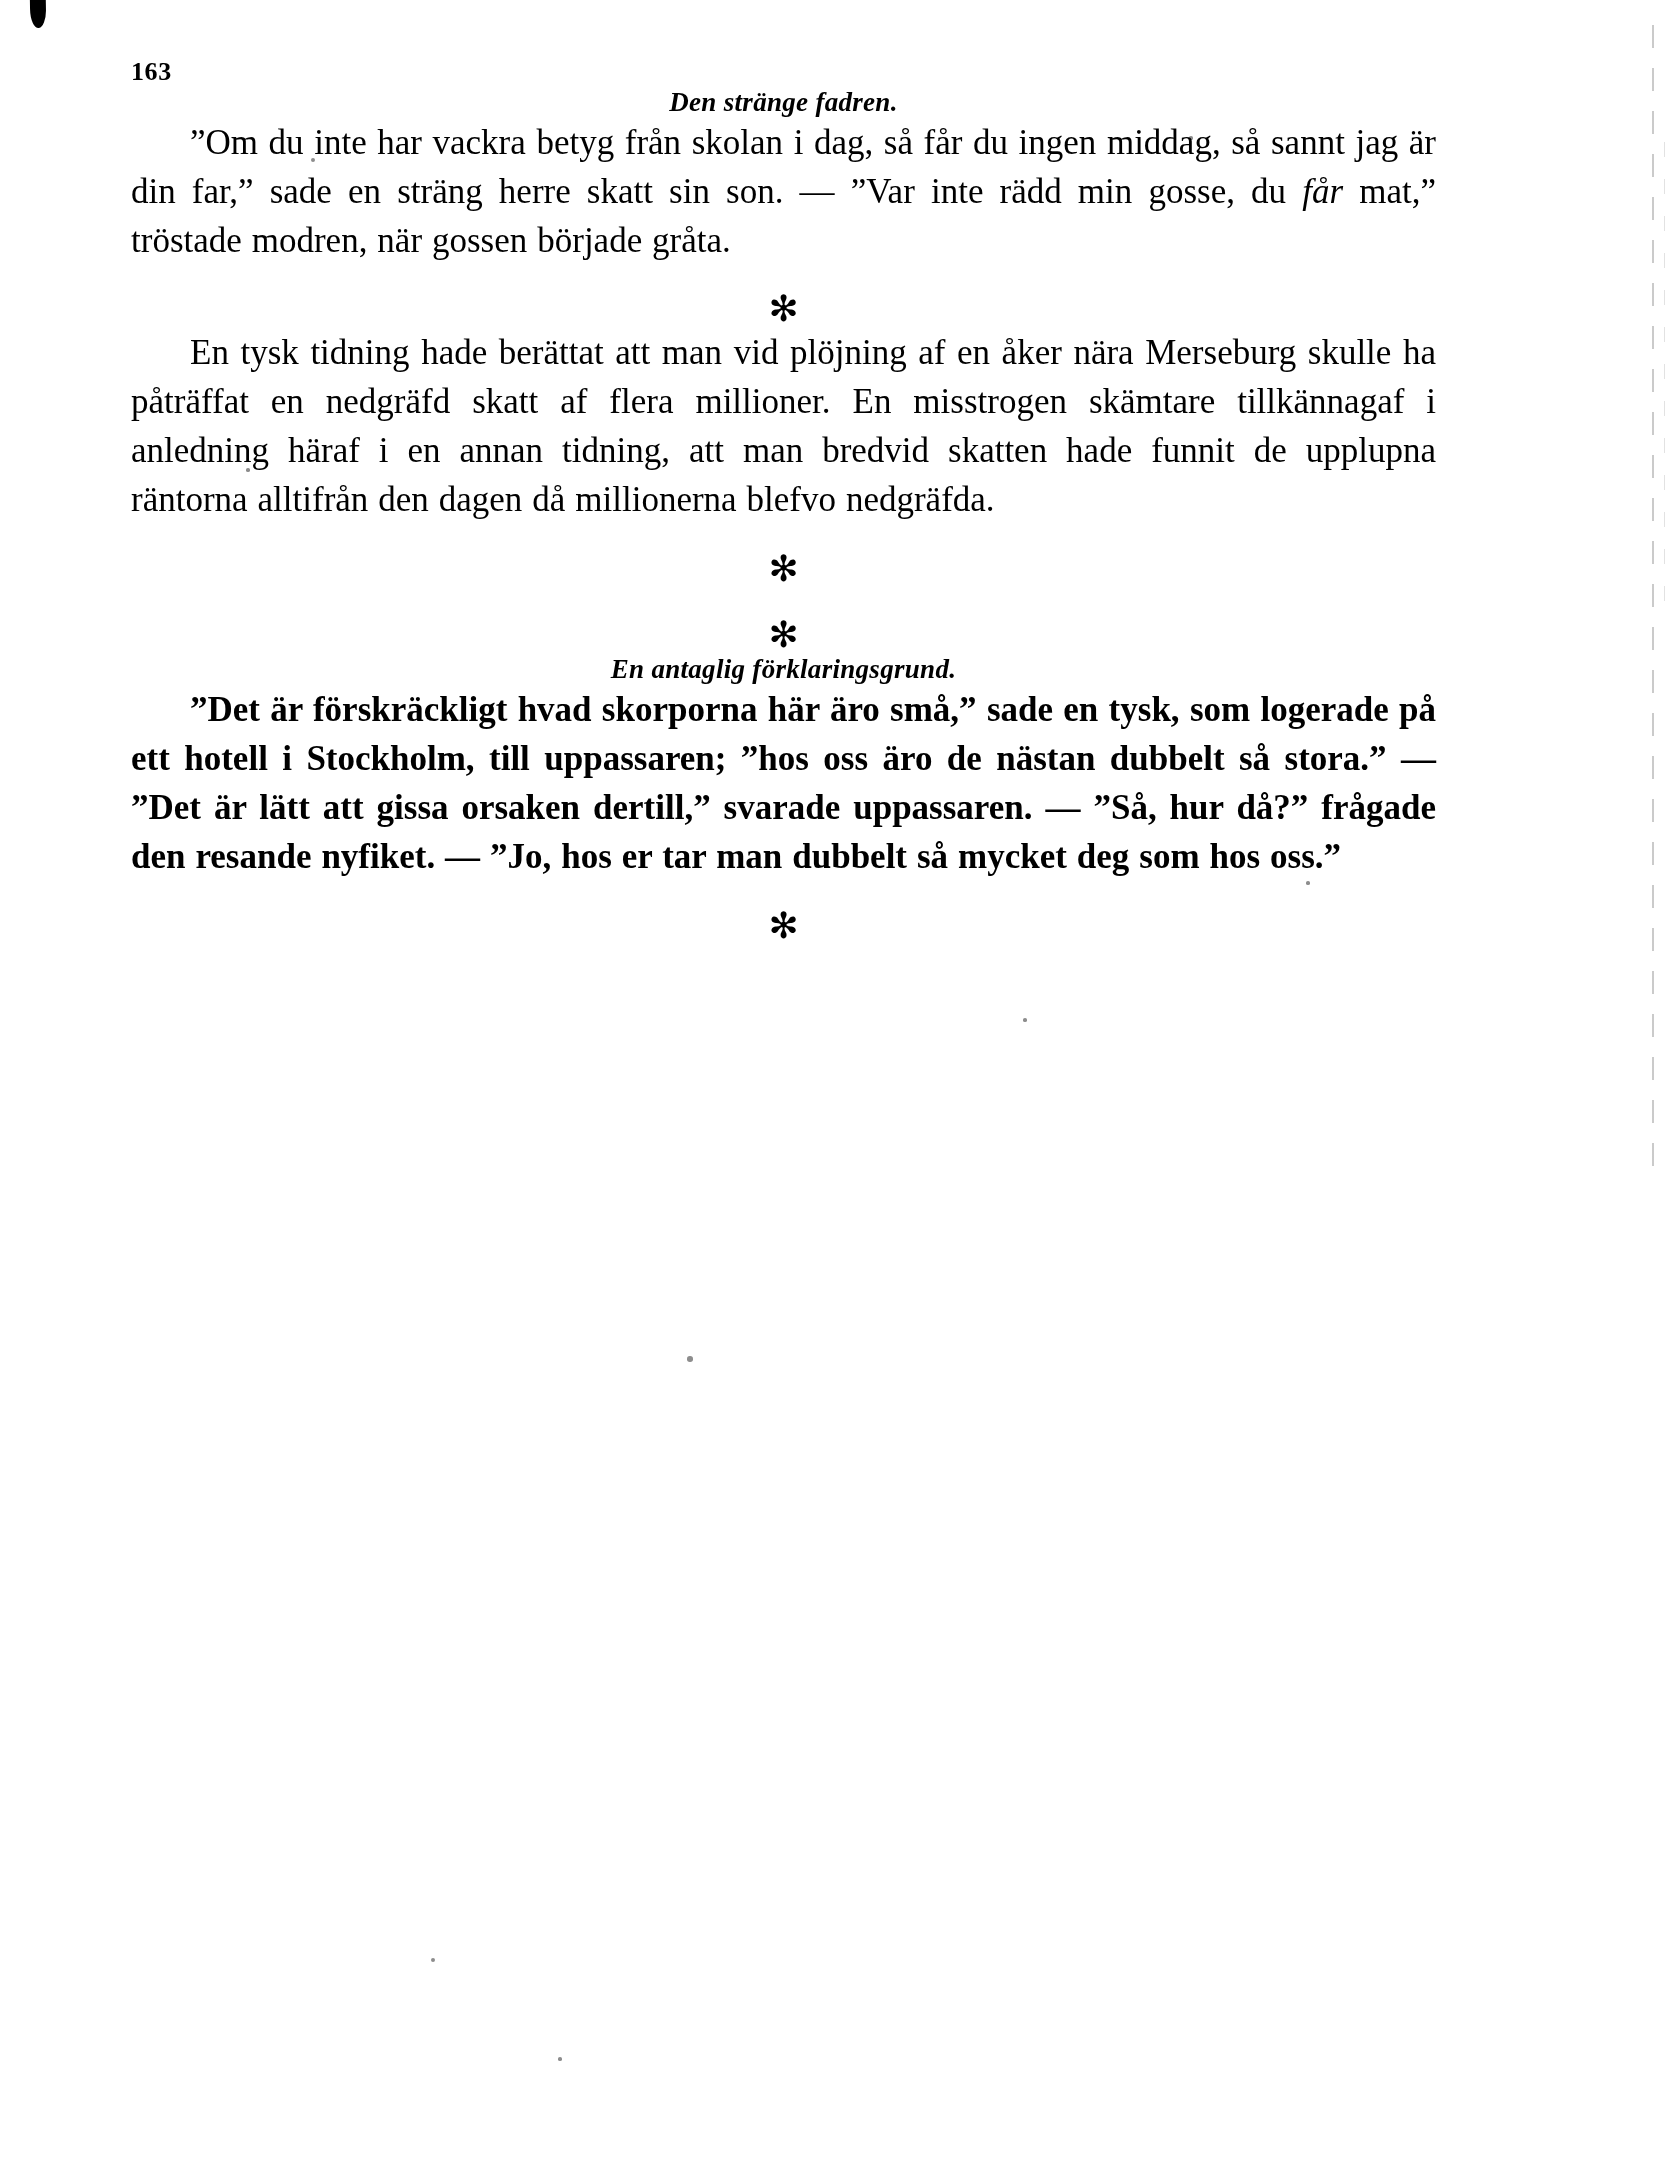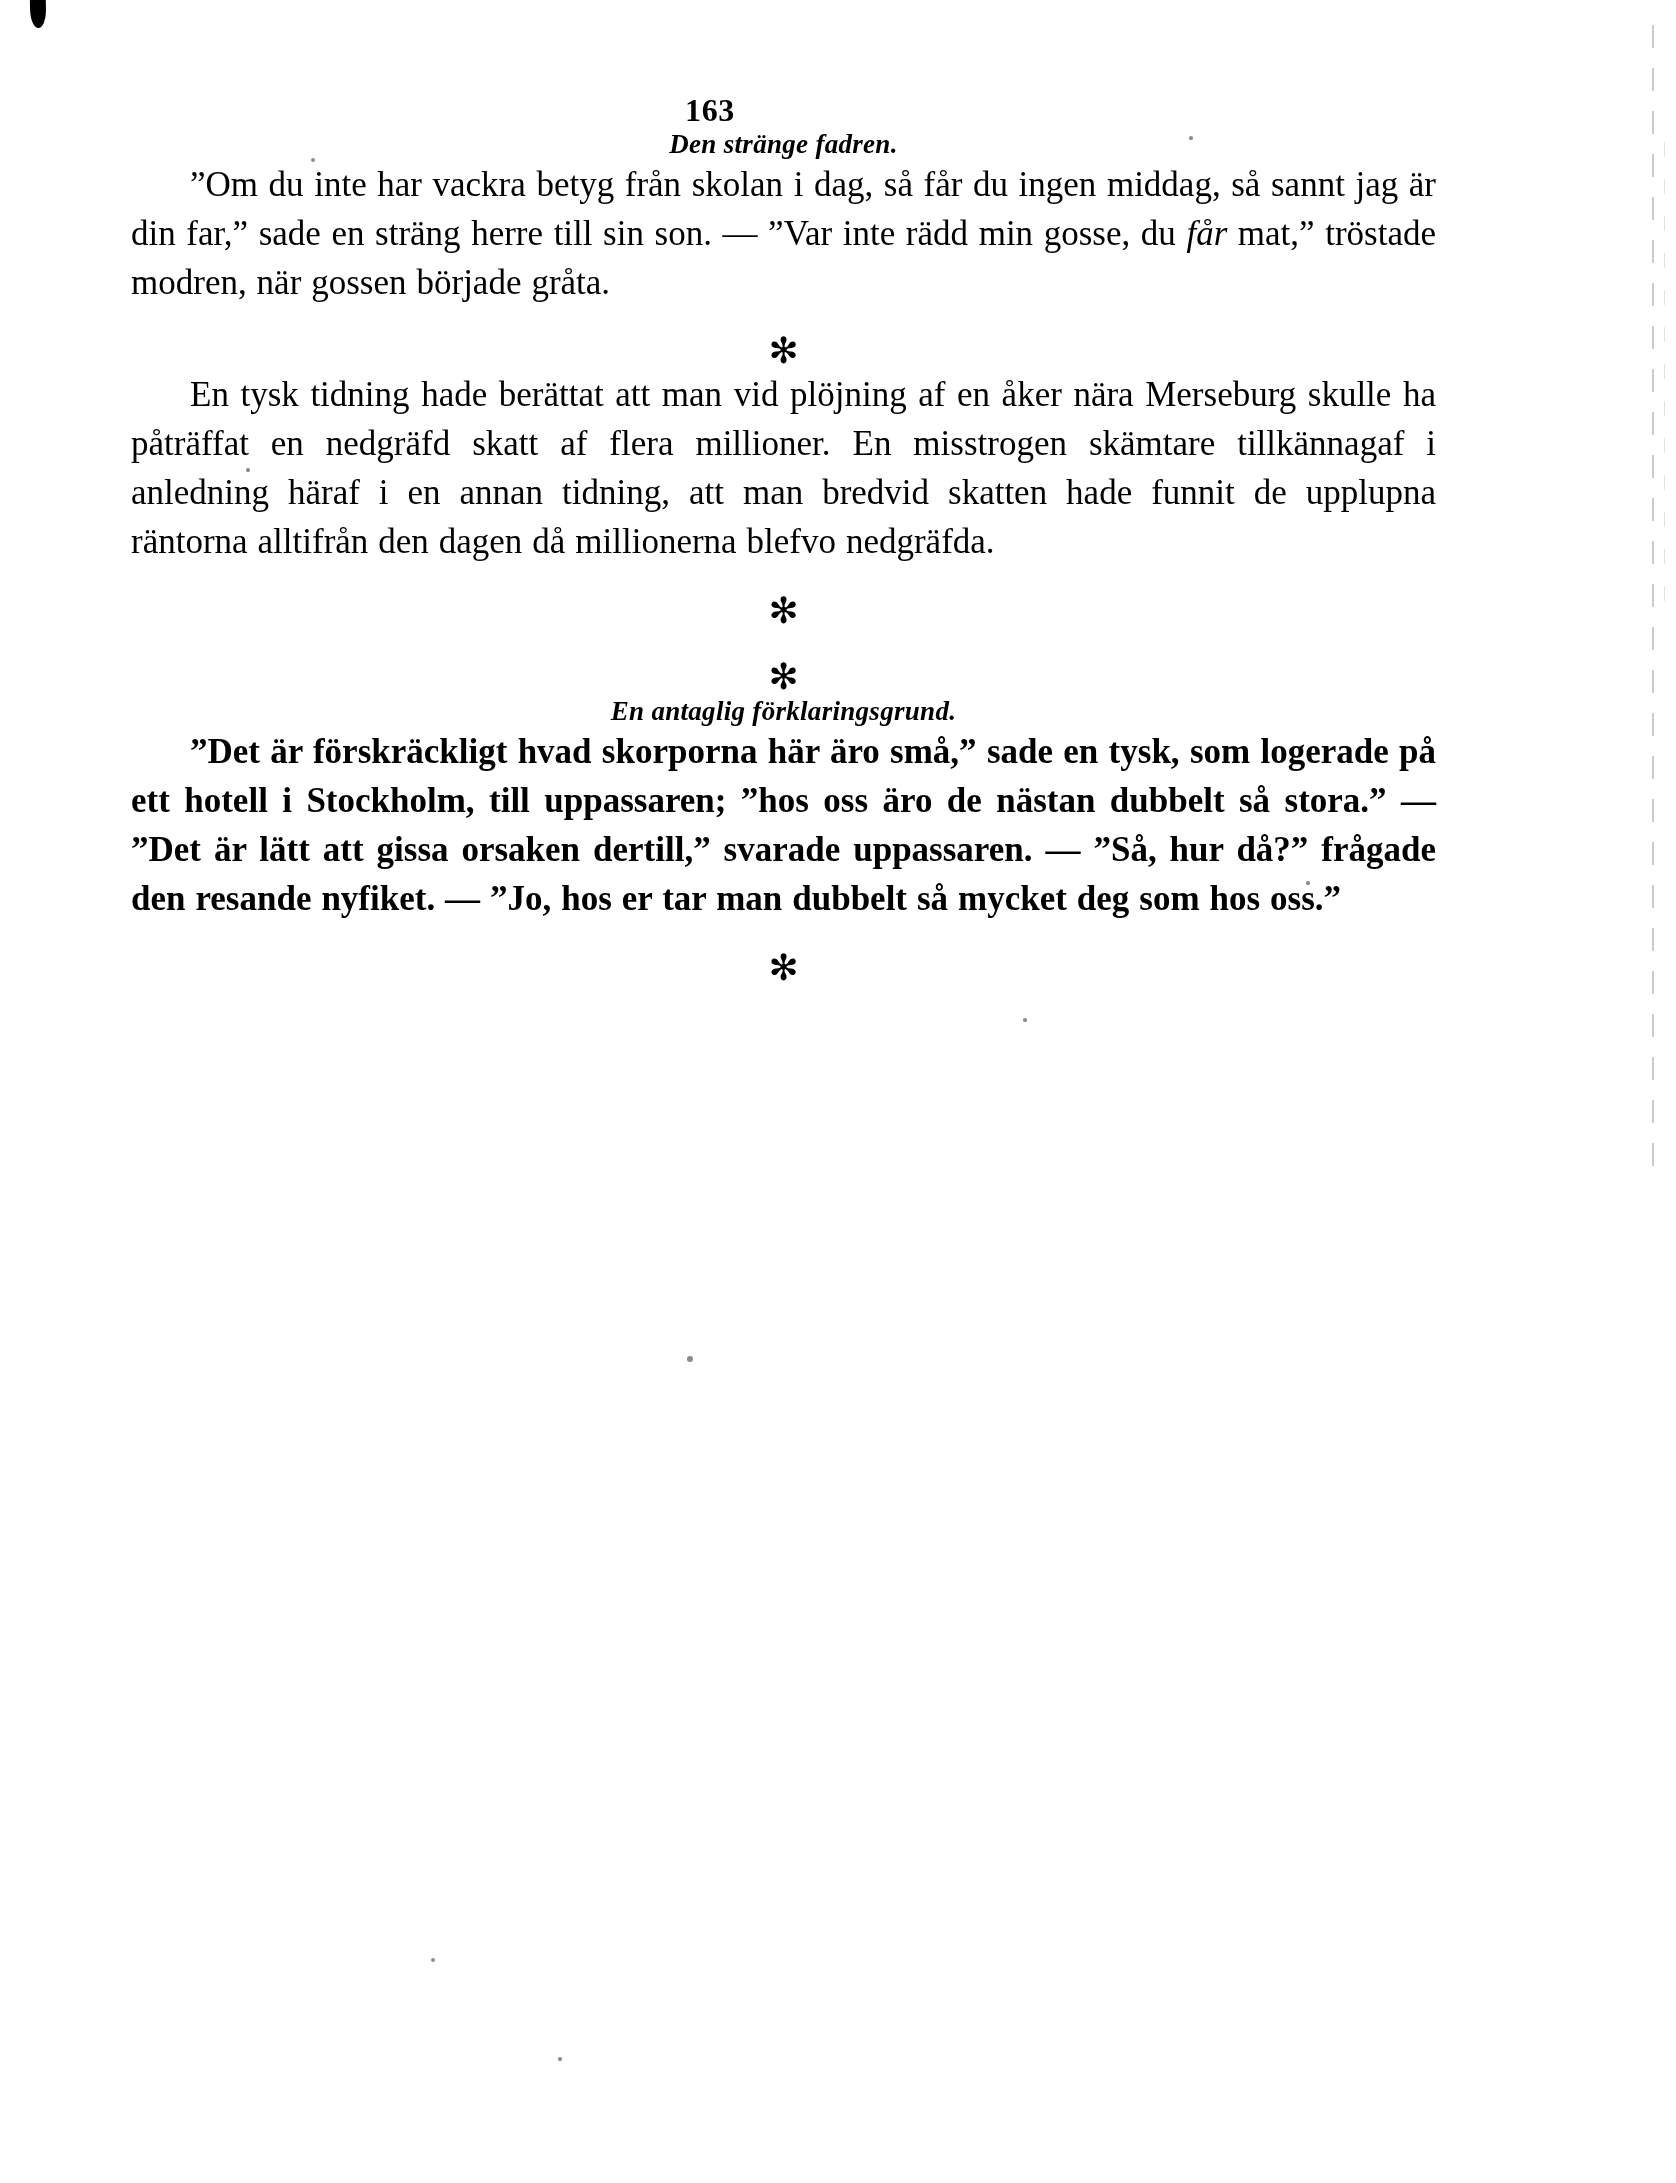--- a/index.html
+++ b/index.html
@@ -63,25 +63,25 @@
 
   
   .content {
     position: absolute;
     left: 131px;
     top: 0;
     width: 1305px;
   }
 
   .folio {
-    text-align: center;
-    font-size: 32px;
+    text-align: left;
+    font-size: 26px;
     font-weight: bold;
     letter-spacing: 0.6px;
-    padding-top: 92px;
+    padding-top: 57px;
     padding-right: 147px;
   }
 
   h2.section-title {
     margin: 0;
     font-weight: bold;
     font-style: italic;
     font-size: 27px;
     text-align: center;
     letter-spacing: 0.3px;
@@ -149,21 +149,21 @@
   <div class="speck" style="left:1023px; top:1018px; width:3.7px;  height:3.7px;"></div>
   <div class="speck" style="left:687px; top:1356px; width:5.5px;  height:5.5px;"></div>
   <div class="speck" style="left:431px;  top:1958px; width:4.3px;  height:4.3px;"></div>
   <div class="speck" style="left:558px;  top:2057px; width:3.7px;  height:3.7px;"></div>
 
   <div class="content">
 
     <div class="folio">163</div>
 
     <h2 class="section-title t1">Den stränge fadren.</h2>
-    <p class="body-text p1"><span>”Om du inte har vackra betyg från skolan i dag, så får du ingen middag, så sannt jag är din far,” sade en sträng herre till sin son. — ”Var inte rädd min gosse, du </span><i>får</i><span> mat,” tröstade modren, när gossen började gråta.</span></p>
+    <p class="body-text p1"><span>”Om du inte har vackra betyg från skolan i dag, så får du ingen middag, så sannt jag är din far,” sade en sträng herre skatt sin son. — ”Var inte rädd min gosse, du </span><i>får</i><span> mat,” tröstade modren, när gossen började gråta.</span></p>
     <div class="sep s1"><span class="star">✻</span></div>
 
     <p class="body-text p2">En tysk tidning hade berättat att man vid plöjning af en åker nära Merseburg skulle ha påträffat en nedgräfd skatt af flera millioner. En misstrogen skämtare tillkännagaf i anledning häraf i en annan tidning, att man bredvid skatten hade funnit de upplupna räntorna alltifrån den dagen då millionerna blefvo nedgräfda.</p>
     <div class="sep s2"><span class="star">✻</span></div>
 
     <div class="sep s3"><span class="star">✻</span></div>
 
     <h2 class="section-title t4">En antaglig förklaringsgrund.</h2>
     <p class="body-text p4">”Det är förskräckligt hvad skorporna här äro små,” sade en tysk, som logerade på ett hotell i Stockholm, till uppassaren; ”hos oss äro de nästan dubbelt så stora.” — ”Det är lätt att gissa orsaken dertill,” svarade uppassaren. — ”Så, hur då?” frågade den resande nyfiket. — ”Jo, hos er tar man dubbelt så mycket deg som hos oss.”</p>
     <div class="sep s4"><span class="star">✻</span></div>

